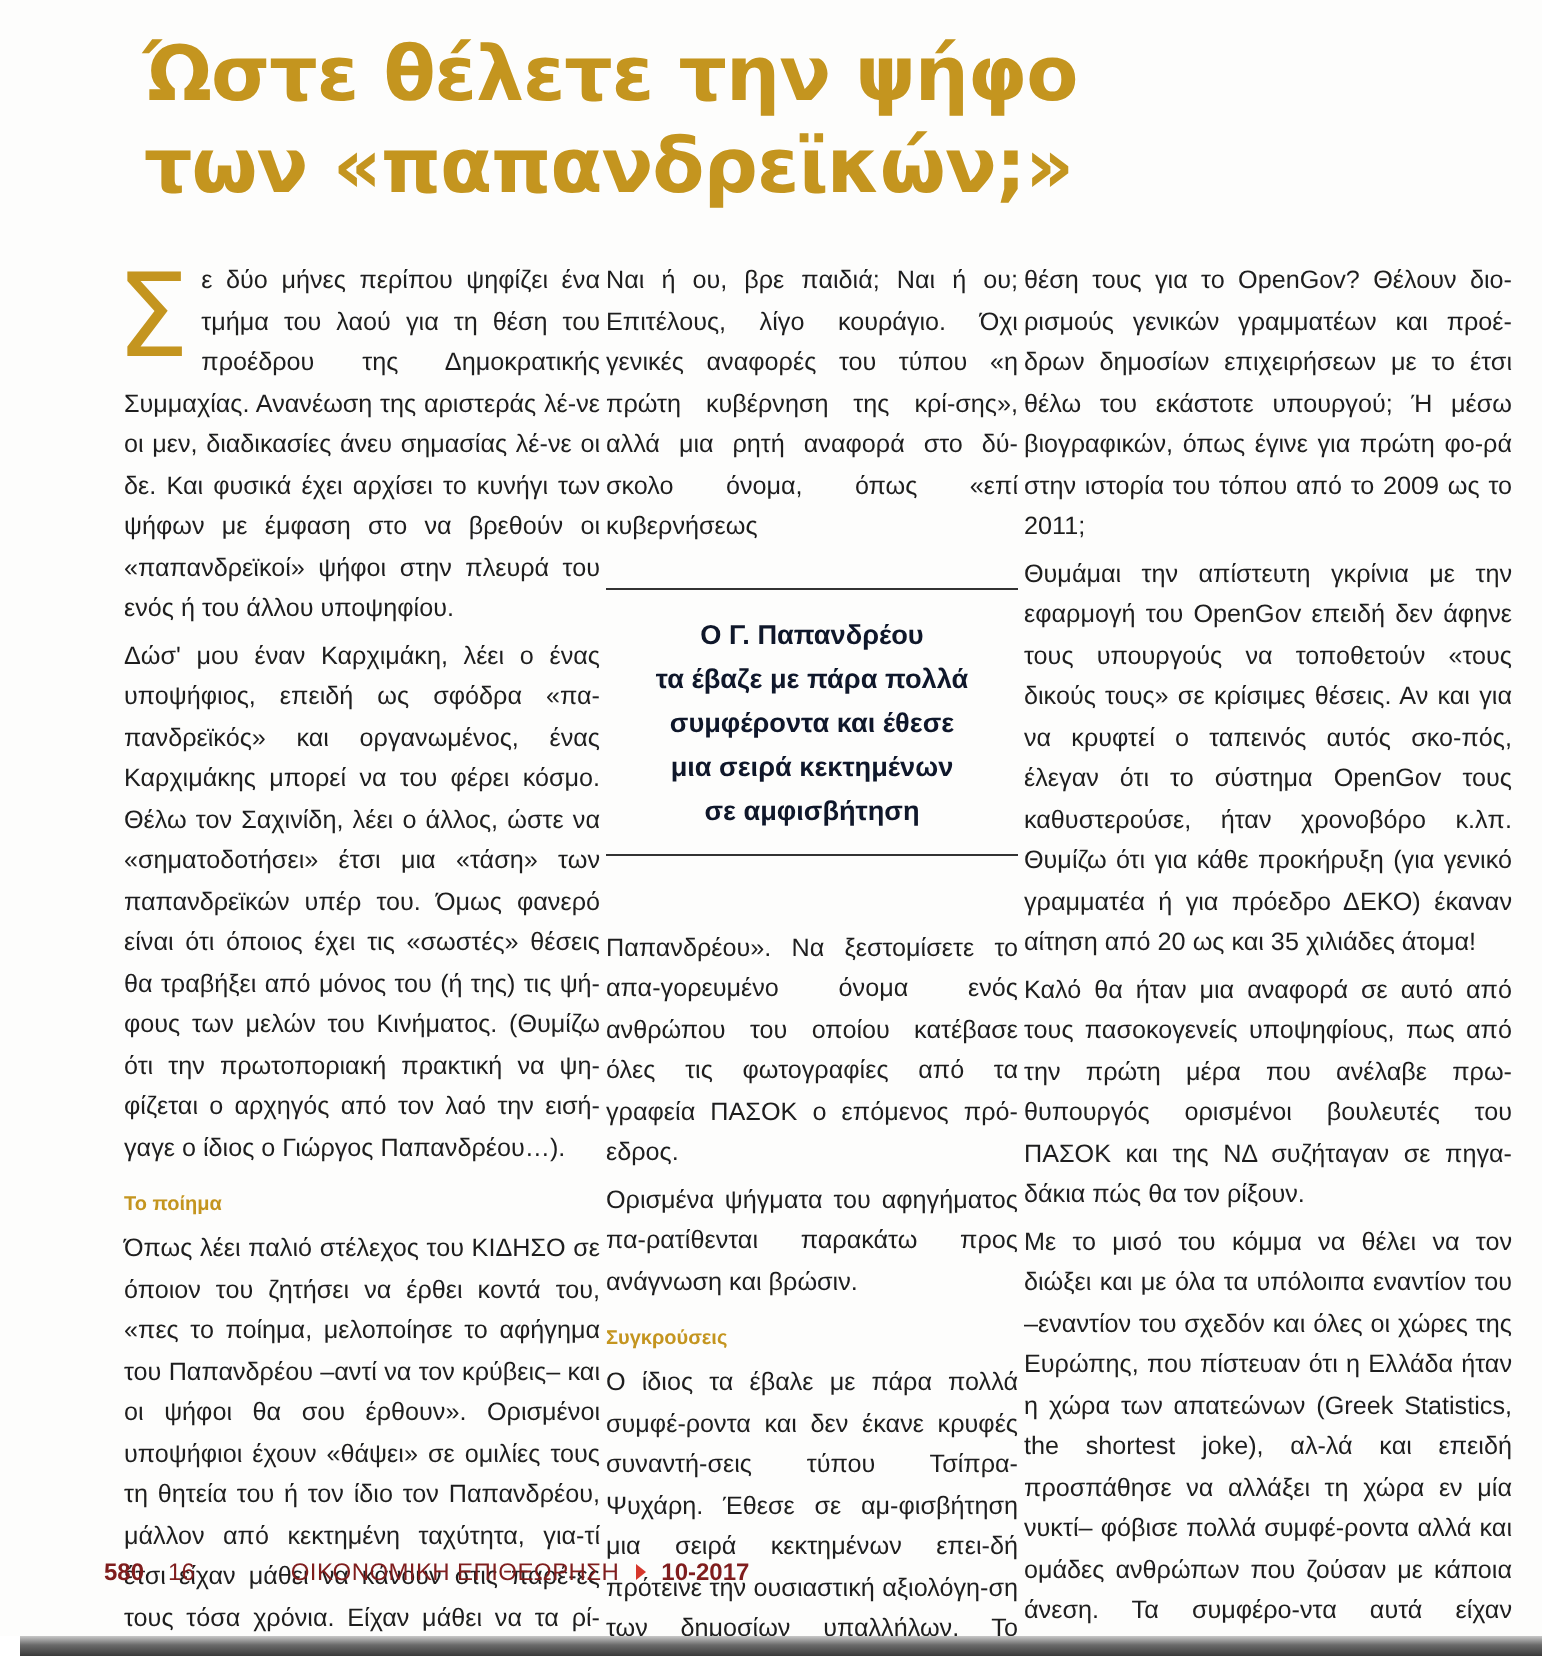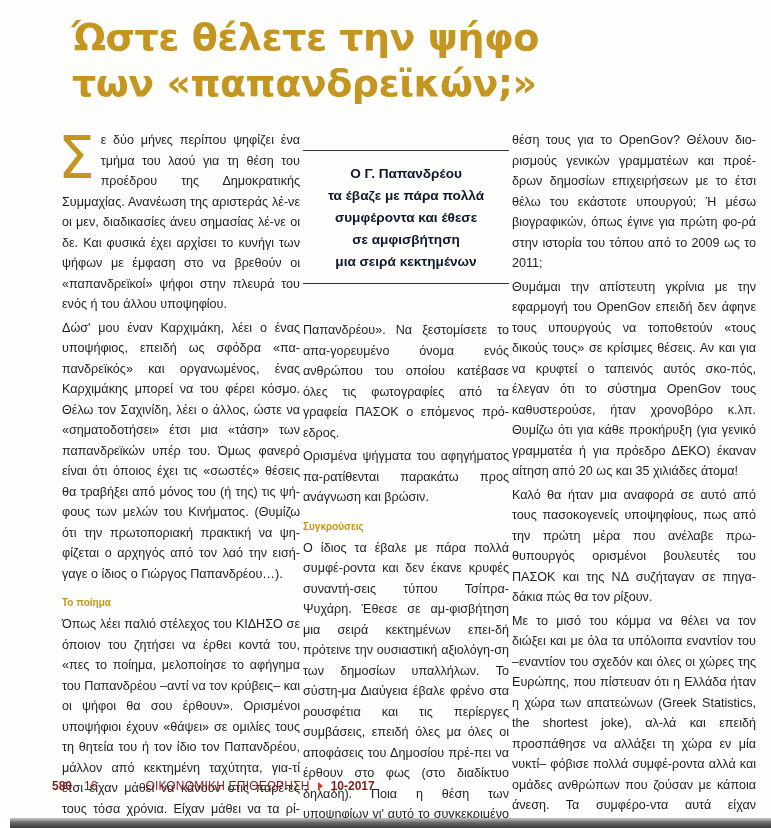--- a/index.html
+++ b/index.html
@@ -78,26 +78,27 @@
       <span class="dropcap">Σ</span>
       <span>ε δύο μήνες περίπου ψηφίζει ένα τμήμα του λαού για τη θέση του προέδρου της Δημοκρατικής Συμμαχίας. Ανανέωση της αριστεράς λέ-νε οι μεν, διαδικασίες άνευ σημασίας λέ-νε οι δε. Και φυσικά έχει αρχίσει το κυνήγι των ψήφων με έμφαση στο να βρεθούν οι «παπανδρεϊκοί» ψήφοι στην πλευρά του ενός ή του άλλου υποψηφίου.</span>
     </p>
     <p>Δώσ' μου έναν Καρχιμάκη, λέει ο ένας υποψήφιος, επειδή ως σφόδρα «πα-πανδρεϊκός» και οργανωμένος, ένας Καρχιμάκης μπορεί να του φέρει κόσμο. Θέλω τον Σαχινίδη, λέει ο άλλος, ώστε να «σηματοδοτήσει» έτσι μια «τάση» των παπανδρεϊκών υπέρ του. Όμως φανερό είναι ότι όποιος έχει τις «σωστές» θέσεις θα τραβήξει από μόνος του (ή της) τις ψή-φους των μελών του Κινήματος. (Θυμίζω ότι την πρωτοποριακή πρακτική να ψη-φίζεται ο αρχηγός από τον λαό την εισή-γαγε ο ίδιος ο Γιώργος Παπανδρέου…).</p>
     <div class="subhead">Το ποίημα</div>
     <p>Όπως λέει παλιό στέλεχος του ΚΙΔΗΣΟ σε όποιον του ζητήσει να έρθει κοντά του, «πες το ποίημα, μελοποίησε το αφήγημα του Παπανδρέου –αντί να τον κρύβεις– και οι ψήφοι θα σου έρθουν». Ορισμένοι υποψήφιοι έχουν «θάψει» σε ομιλίες τους τη θητεία του ή τον ίδιο τον Παπανδρέου, μάλλον από κεκτημένη ταχύτητα, για-τί έτσι είχαν μάθει να κάνουν στις παρέ-ες τους τόσα χρόνια. Είχαν μάθει να τα ρί-χνουν όλα τα δεινά σ' εκείνον.</p>
 
   </div>
 
   <div class="col col2">
+    <p>Ναι ή ου, βρε παιδιά; Ναι ή ου; Επιτέλους, λίγο κουράγιο. Όχι γενικές αναφορές του τύπου «η πρώτη κυβέρνηση της κρί-σης», αλλά μια ρητή αναφορά στο δύ-σκολο όνομα, όπως «επί κυβερνήσεως</p>
     <div class="pullquote">
       <span>Ο Γ. Παπανδρέου</span>
       <span>τα έβαζε με πάρα πολλά</span>
       <span>συμφέροντα και έθεσε</span>
+      <span>μια σειρά κεκτημένων</span>
       <span>σε αμφισβήτηση</span>
-      <span>μια σειρά κεκτημένων</span>
     </div>
     <p>Παπανδρέου». Να ξεστομίσετε το απα-γορευμένο όνομα ενός ανθρώπου του οποίου κατέβασε όλες τις φωτογραφίες από τα γραφεία ΠΑΣΟΚ ο επόμενος πρό-εδρος.</p>
     <p>Ορισμένα ψήγματα του αφηγήματος πα-ρατίθενται παρακάτω προς ανάγνωση και βρώσιν.</p>
     <div class="subhead">Συγκρούσεις</div>
     <p>Ο ίδιος τα έβαλε με πάρα πολλά συμφέ-ροντα και δεν έκανε κρυφές συναντή-σεις τύπου Τσίπρα-Ψυχάρη. Έθεσε σε αμ-φισβήτηση μια σειρά κεκτημένων επει-δή πρότεινε την ουσιαστική αξιολόγη-ση των δημοσίων υπαλλήλων. Το σύστη-μα Διαύγεια έβαλε φρένο στα ρουσφέτια και τις περίεργες συμβάσεις, επειδή όλες μα όλες οι αποφάσεις του Δημοσίου πρέ-πει να έρθουν στο φως (στο διαδίκτυο δηλαδή). Ποια η θέση των υποψηφίων γι' αυτό το συγκεκριμένο μέτρο; Ποια η θέ-ση τους για τη μη κρατική παιδεία; Ποια η</p>
   </div>
 
   <div class="col col3">
     <p>θέση τους για το OpenGov? Θέλουν διο-ρισμούς γενικών γραμματέων και προέ-δρων δημοσίων επιχειρήσεων με το έτσι θέλω του εκάστοτε υπουργού; Ή μέσω βιογραφικών, όπως έγινε για πρώτη φο-ρά στην ιστορία του τόπου από το 2009 ως το 2011;</p>
     <p>Θυμάμαι την απίστευτη γκρίνια με την εφαρμογή του OpenGov επειδή δεν άφηνε τους υπουργούς να τοποθετούν «τους δικούς τους» σε κρίσιμες θέσεις. Αν και για να κρυφτεί ο ταπεινός αυτός σκο-πός, έλεγαν ότι το σύστημα OpenGov τους καθυστερούσε, ήταν χρονοβόρο κ.λπ. Θυμίζω ότι για κάθε προκήρυξη (για γενικό γραμματέα ή για πρόεδρο ΔΕΚΟ) έκαναν αίτηση από 20 ως και 35 χιλιάδες άτομα!</p>

